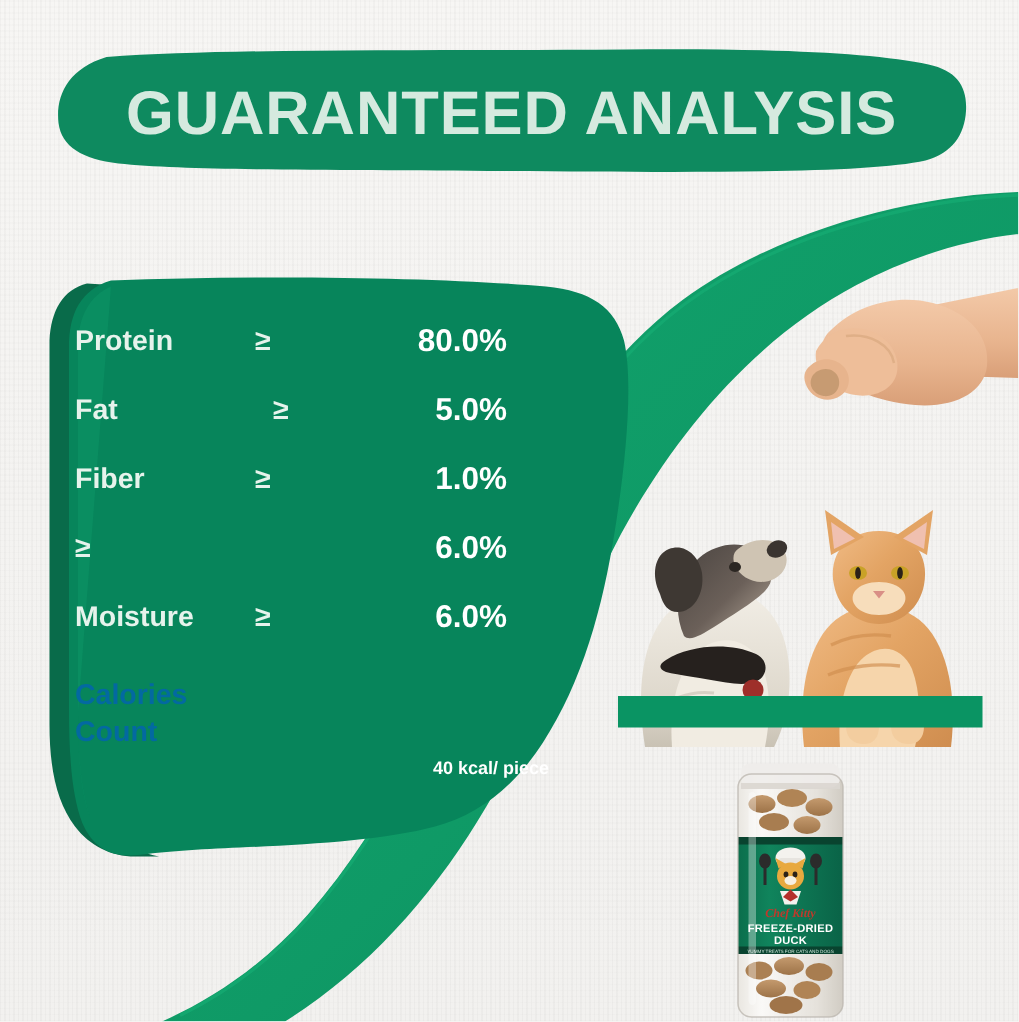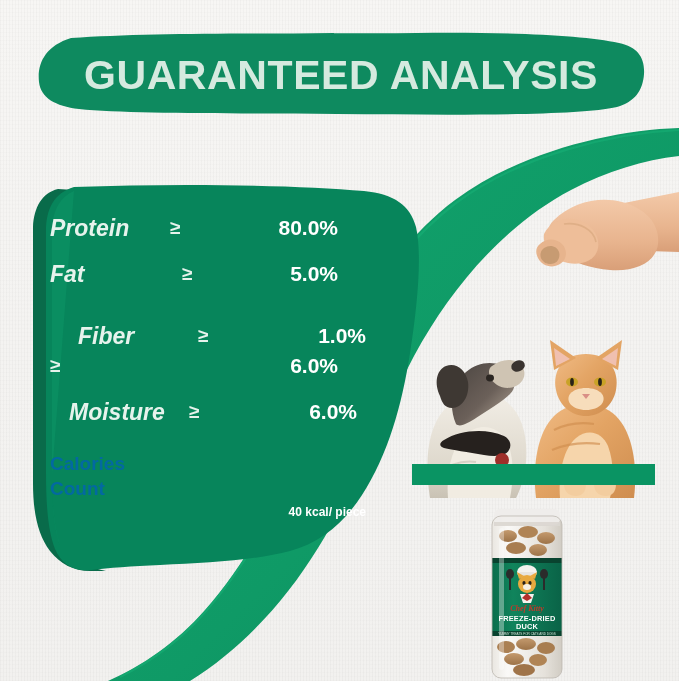--- a/index.html
+++ b/index.html
@@ -48,22 +48,22 @@
   .panel svg{position:absolute;left:0;top:0;}
 
   .rows{
     position:absolute;left:0;top:0;width:400px;height:395px;
   }
   .row{
     position:absolute;left:22px;width:316px;height:34px;
     display:flex;align-items:flex-start;
   }
   .r-label{
-    font-size:23px;font-weight:bold;color:#e6f3ec;
-    width:120px;flex:0 0 120px;line-height:22px;font-style:italic;
+    font-size:19px;font-weight:bold;color:#e6f3ec;
+    width:120px;flex:0 0 120px;line-height:22px;
   }
   .r-op{
     font-size:19px;font-weight:bold;color:#e6f3ec;
     width:60px;flex:0 0 60px;text-align:left;line-height:22px;
   }
   .r-val{
     font-size:21px;font-weight:bold;color:#ffffff;
     flex:1 1 auto;text-align:right;line-height:22px;
     padding-right:28px;
   }
@@ -181,32 +181,32 @@
         <div class="r-op">≥</div>
         <div class="r-val">80.0%</div>
       </div>
 
       <div class="row" style="top:80px;gap:12px;">
         <div class="r-label">Fat</div>
         <div class="r-op">≥</div>
         <div class="r-val">5.0%</div>
       </div>
 
-      <div class="row" style="top:142px;margin-left:28px;">
+      <div class="row" style="top:126px;">
         <div class="r-label">Fiber</div>
         <div class="r-op">≥</div>
         <div class="r-val">1.0%</div>
       </div>
 
       <div class="row" style="top:172px;">
         <div class="r-op">≥</div>
         <div class="r-val">6.0%</div>
       </div>
 
-      <div class="row" style="top:218px;margin-left:19px;">
+      <div class="row" style="top:218px;">
         <div class="r-label">Moisture</div>
         <div class="r-op">≥</div>
         <div class="r-val">6.0%</div>
       </div>
 
       <div class="cal-label">
         <div>Calories</div>
         <div>Count</div>
       </div>
       <div class="cal-sub">40 kcal/ piece</div>

